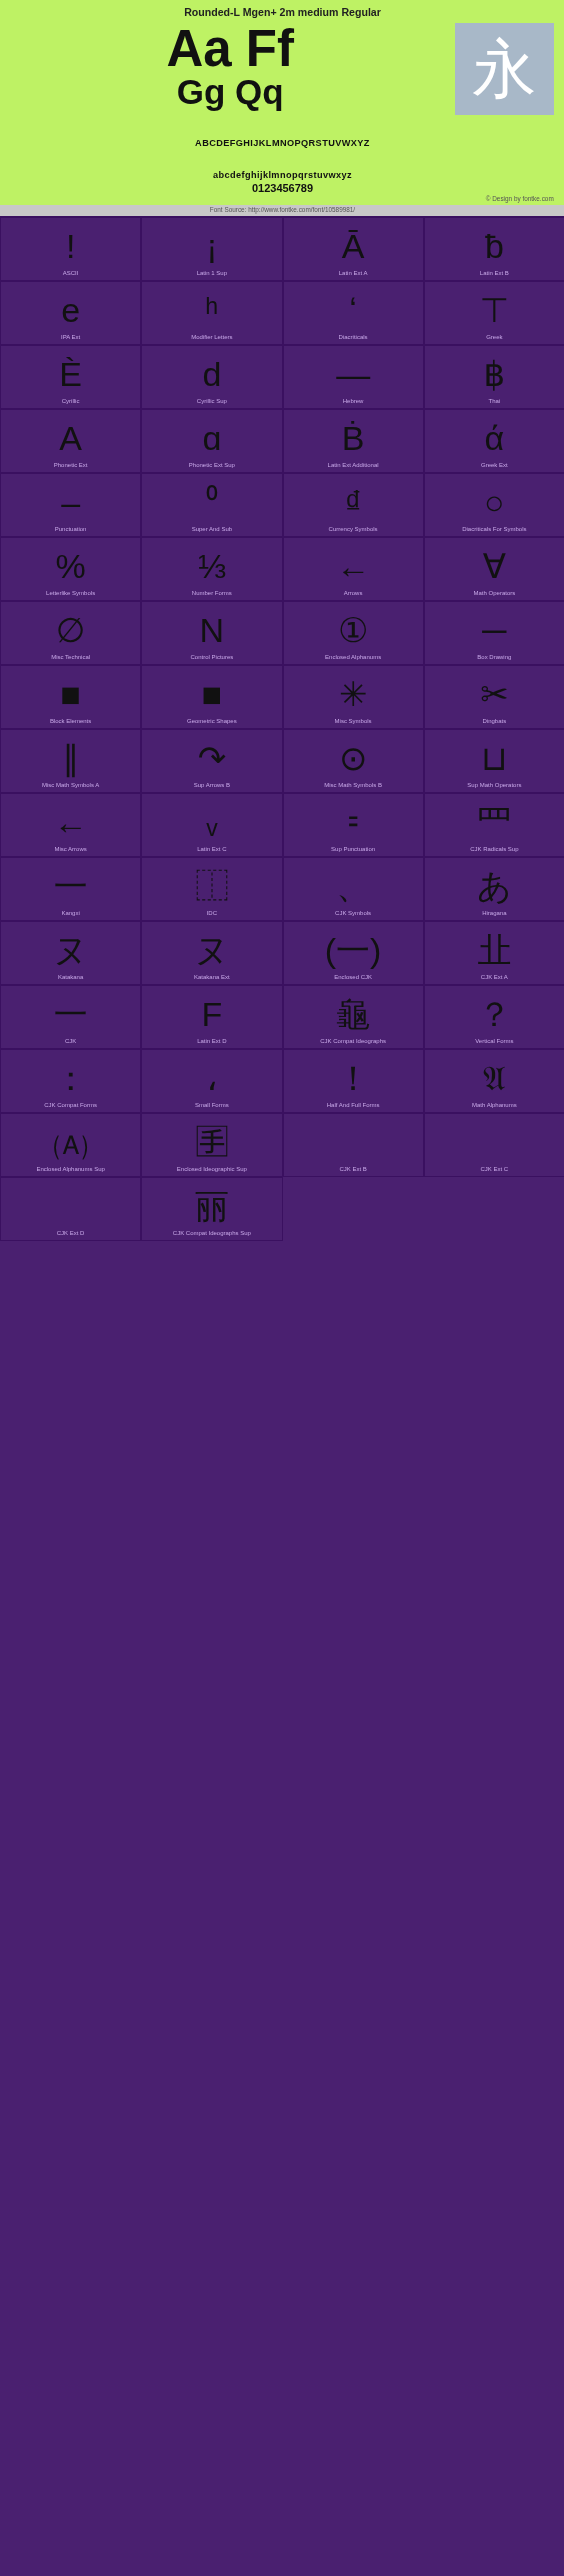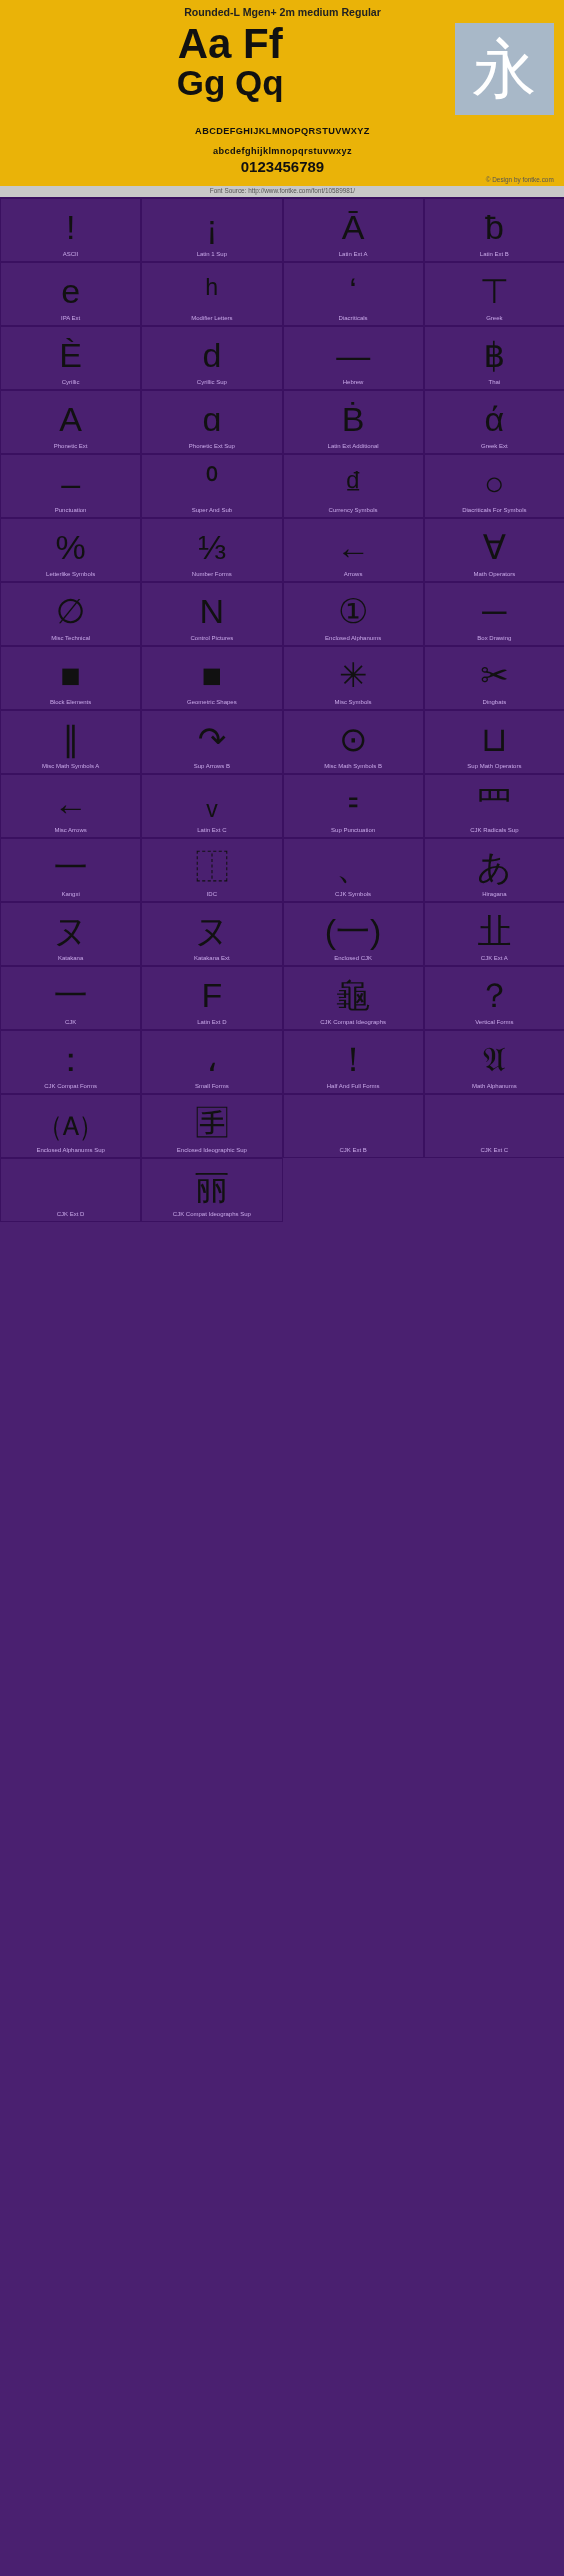--- a/index.html
+++ b/index.html
@@ -4,42 +4,42 @@
   <style>
     * { margin: 0; padding: 0; box-sizing: border-box; }
     body {
       width: 565px;
       background: #4a2070;
       font-family: Arial, sans-serif;
     }
 
     
     .header {
-      background: #eab308;
+      background: #bef264;
       padding: 5.6px 11.3px 2.8px;
       text-align: center;
     }
     .font-title {
       font-size: 10.6px;
       font-weight: bold;
       color: #222;
       font-family: Arial, sans-serif;
       margin-bottom: 2.8px;
     }
     .sample-display {
       display: flex;
       align-items: flex-start;
       justify-content: flex-start;
       padding: 2.8px 0;
     }
     .sample-latin {
       flex: 1;
     }
     .sample-latin .row1 {
-      font-size: 42px;
+      font-size: 51px;
       font-weight: 900;
       line-height: 1;
       color: #111;
       font-family: Arial Rounded MT Bold, Arial, sans-serif;
     }
     .sample-latin .row2 {
       font-size: 35px;
       font-weight: 900;
       line-height: 1;
       color: #111;
@@ -57,24 +57,24 @@
       font-size: 64px;
       color: white;
       line-height: 1;
     }
     .alphabet-row {
       font-size: 9.2px;
       font-weight: bold;
       color: #111;
       letter-spacing: 0.4px;
       line-height: 1.4;
-      margin-top: 7px;
+      margin-top: 19px;
     }
     .numbers-row {
-      font-size: 15px;
+      font-size: 11px;
       font-weight: bold;
       color: #111;
     }
     .credit {
       font-size: 6.4px;
       color: #555;
       text-align: right;
       margin-top: 1.4px;
     }
     .source {

